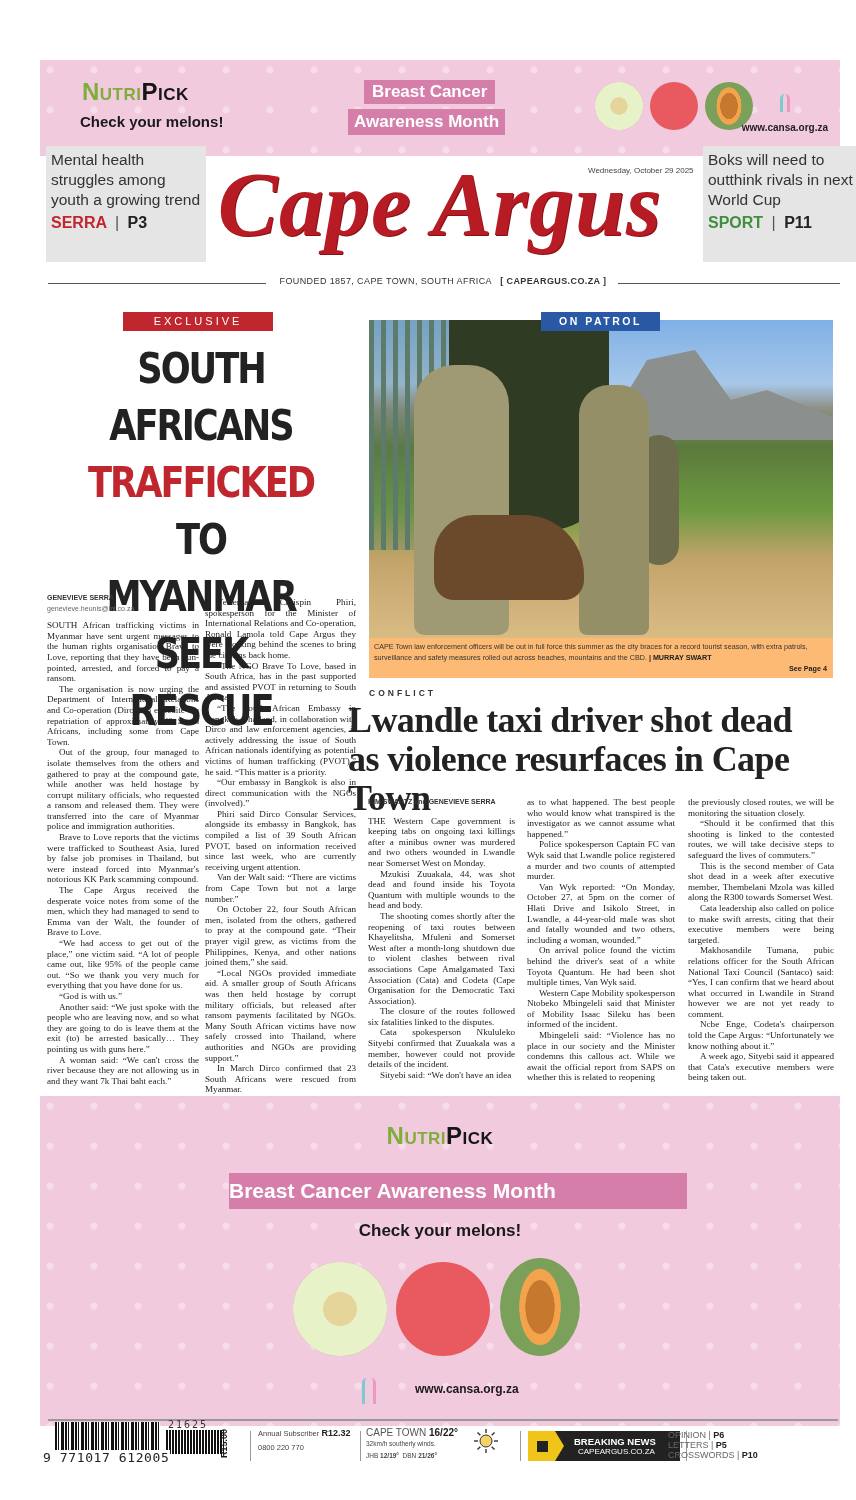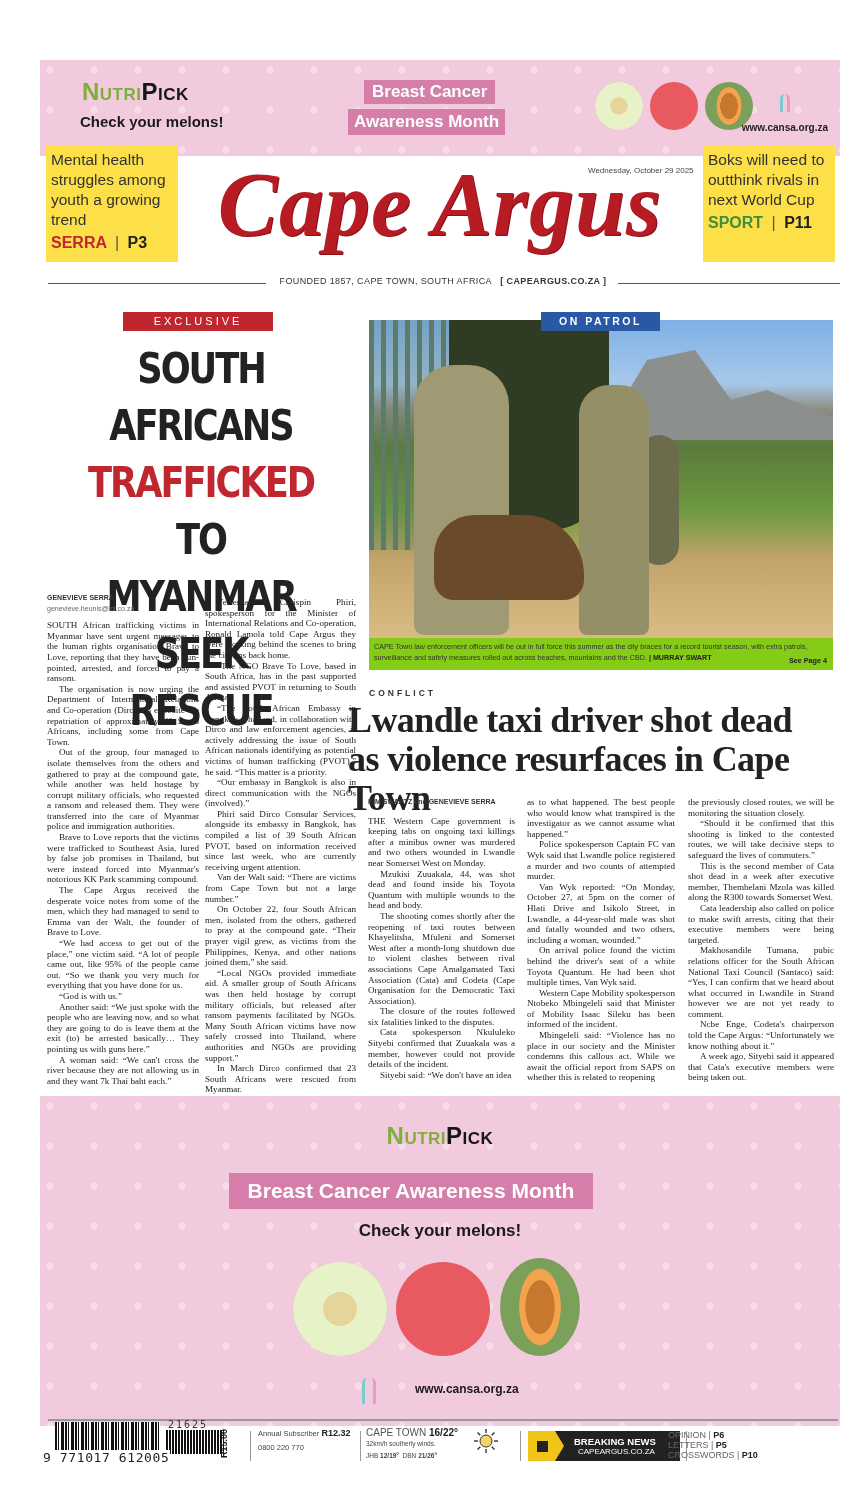--- a/index.html
+++ b/index.html
@@ -17,21 +17,21 @@
   #top-ad .b1 { position: absolute; left: 324px; top: 20px; padding: 2px 8px; font-size: 17px; }
   #top-ad .b2 { position: absolute; left: 308px; top: 49px; padding: 3px 6px; font-size: 17px; }
   .melon { position: absolute; border-radius: 50%; }
   .m-honey { background: radial-gradient(circle, #e6d59a 0 25%, #e8f2c9 26% 70%, #8fb35b 72% 100%); }
   .m-water { background: radial-gradient(circle, #e85960 0 80%, #a6cc89 82% 100%); }
   .m-canta { background: radial-gradient(ellipse 30% 45% at 50% 50%, #c7782f 0 60%, #f3a34c 62% 85%, #7aa05a 88% 100%); }
   #top-ad .url { position: absolute; right: 12px; top: 62px; font-family: "Liberation Sans", sans-serif; font-weight: bold; font-size: 10px; color: #222; }
   .cansa-ribbon { position: absolute; width: 10px; height: 18px; border-left: 3px solid #7ccbd0; border-right: 3px solid #e89bbf; border-radius: 5px 5px 0 0; }
 
   
-  .teaser { position: absolute; top: 146px; width: 132px; height: 116px; background: #fde047; padding: 4px 5px; font-family: "Liberation Sans", sans-serif; }
+  .teaser { position: absolute; top: 146px; width: 160px; height: 116px; background: #e5e5e5; padding: 4px 5px; font-family: "Liberation Sans", sans-serif; }
   .teaser .t { font-size: 15.5px; line-height: 20px; color: #333; font-weight: 300; }
   .teaser .sec { margin-top: 4px; font-size: 16px; font-weight: bold; }
   #teaser-left { left: 46px; }
   #teaser-right { left: 703px; }
   #masthead-title { position: absolute; left: 190px; top: 145px; width: 500px; text-align: center; font-family: "Liberation Serif", serif; font-weight: bold; font-size: 90px; line-height: 120px; color: #b71c24; letter-spacing: 1px; font-style: italic; text-shadow: 1px 1px 0 #8a1016; }
   #date { position: absolute; left: 588px; top: 166px; font-family: "Liberation Sans", sans-serif; font-size: 8px; color: #444; }
   #founded { position: absolute; left: 48px; top: 276px; width: 790px; font-family: "Liberation Sans", sans-serif; font-size: 9px; color: #333; letter-spacing: 0.4px; text-align: center; }
   .rule-left, .rule-right { position: absolute; top: 283px; height: 1px; background: #555; }
   .rule-left { left: 48px; width: 218px; }
   .rule-right { left: 618px; width: 222px; }
@@ -52,31 +52,31 @@
   #photo { position: absolute; left: 369px; top: 320px; width: 464px; height: 318px; overflow: hidden;
     background: linear-gradient(180deg, #7fb0e6 0%, #a7c8ea 20%, #8e8e83 28%, #5a7a3c 40%, #6e9a40 60%, #c2a46b 75%, #d9bb84 100%); }
   #photo .fence { position: absolute; left: 0; top: 0; width: 95px; height: 230px; background: repeating-linear-gradient(90deg, #5d7b6a 0 5px, rgba(90,120,100,0.25) 5px 12px); }
   #photo .tree { position: absolute; left: 80px; top: 0; width: 160px; height: 210px; background: #2f3b22; border-radius: 0 0 60px 40px; }
   #photo .mountain { position: absolute; left: 230px; top: 20px; width: 240px; height: 100px; background: #8b8f8d; clip-path: polygon(0 100%, 20% 20%, 40% 10%, 55% 60%, 70% 50%, 100% 80%, 100% 100%); }
   #photo .p1 { position: absolute; left: 45px; top: 45px; width: 95px; height: 270px; background: #a09a74; border-radius: 40px 40px 10px 10px; }
   #photo .p2 { position: absolute; left: 210px; top: 65px; width: 70px; height: 250px; background: #958f68; border-radius: 30px 30px 8px 8px; }
   #photo .p3 { position: absolute; left: 270px; top: 115px; width: 40px; height: 130px; background: #6c6c4c; border-radius: 20px; }
   #photo .dog { position: absolute; left: 65px; top: 195px; width: 150px; height: 85px; background: #6b4a2c; border-radius: 40px 60px 20px 20px; }
   #onpatrol-tag { position: absolute; left: 541px; top: 312px; width: 119px; height: 19px; background: #2958a4; color: #fff; font-family: "Liberation Sans", sans-serif; font-weight: bold; font-size: 10.5px; letter-spacing: 2.5px; text-align: center; line-height: 19px; z-index: 3; }
-  #caption { position: absolute; left: 369px; top: 638px; width: 464px; height: 32px; background: #84cc16; padding: 3px 5px; font-family: "Liberation Sans", sans-serif; font-size: 7.2px; line-height: 11px; color: #333; }
+  #caption { position: absolute; left: 369px; top: 638px; width: 464px; height: 40px; background: #fdba74; padding: 3px 5px; font-family: "Liberation Sans", sans-serif; font-size: 7.2px; line-height: 11px; color: #333; }
   #caption b { color: #222; }
   #caption .see { position: absolute; right: 6px; bottom: 4px; font-weight: bold; }
 
   #conflict-label { position: absolute; left: 369px; top: 688px; font-family: "Liberation Sans", sans-serif; font-size: 8.5px; letter-spacing: 3px; color: #333; font-weight: bold; }
   #second-headline { position: absolute; left: 348px; top: 701px; width: 470px; font-family: "Liberation Serif", serif; font-size: 36px; line-height: 39px; color: #222; letter-spacing: -0.6px; }
 
   
   #bottom-ad { position: absolute; left: 40px; top: 1076px; width: 800px; height: 330px; }
   #bottom-ad .logo { position: absolute; left: 0; width: 100%; top: 26px; text-align: center; font-size: 24px; }
-  #bottom-ad .banner { position: absolute; left: 189px; top: 77px; width: 364px; height: 36px; font-size: 21px; line-height: 36px; text-align: center; }
+  #bottom-ad .banner { position: absolute; left: 189px; top: 77px; width: 458px; height: 36px; font-size: 21px; line-height: 36px; }
   #bottom-ad .tag { position: absolute; left: 0; width: 100%; top: 125px; text-align: center; font-family: "Liberation Sans", sans-serif; font-weight: bold; font-size: 17px; }
   #bottom-ad .url { position: absolute; left: 375px; top: 286px; font-family: "Liberation Sans", sans-serif; font-weight: bold; font-size: 12px; }
 
   
   #footer-rule { position: absolute; left: 48px; top: 1419px; width: 790px; height: 2px; background: #999; }
   #barcode { position: absolute; left: 55px; top: 1422px; width: 105px; height: 32px; background: repeating-linear-gradient(90deg, #111 0 2px, #fff 2px 3px, #111 3px 4px, #fff 4px 6px, #111 6px 9px, #fff 9px 10px); }
   #barcode2 { position: absolute; left: 166px; top: 1430px; width: 58px; height: 24px; background: repeating-linear-gradient(90deg, #111 0 2px, #fff 2px 3px, #111 3px 5px, #fff 5px 6px); }
   #barcode-num { position: absolute; left: 42px; top: 1450px; font-family: "DejaVu Sans Mono", monospace; font-size: 13px; color: #222; letter-spacing: 0.6px; }
   #barcode-num2 { position: absolute; left: 168px; top: 1419px; font-family: "DejaVu Sans Mono", monospace; font-size: 10px; color: #333; letter-spacing: 2px; }
   #price { position: absolute; left: 219px; top: 1432px; font-family: "Liberation Sans", sans-serif; font-weight: bold; font-size: 9px; transform: rotate(-90deg); transform-origin: left top; top: 1458px; }

